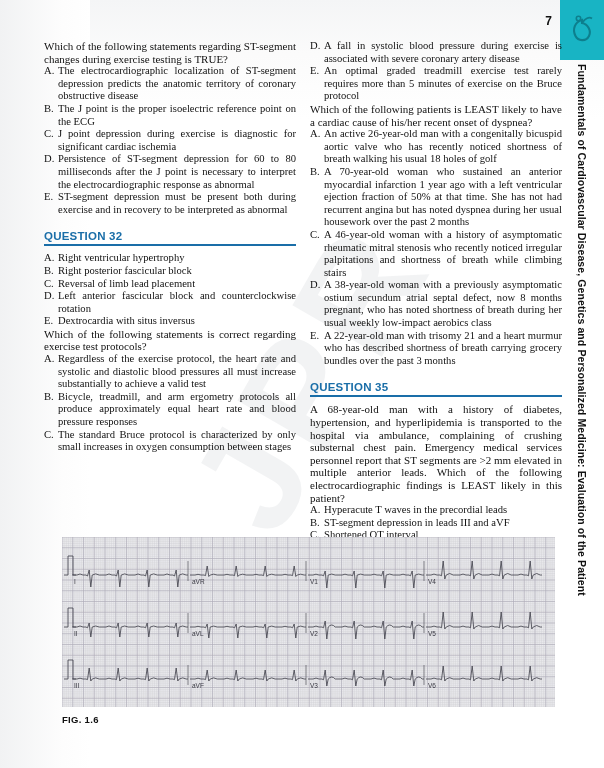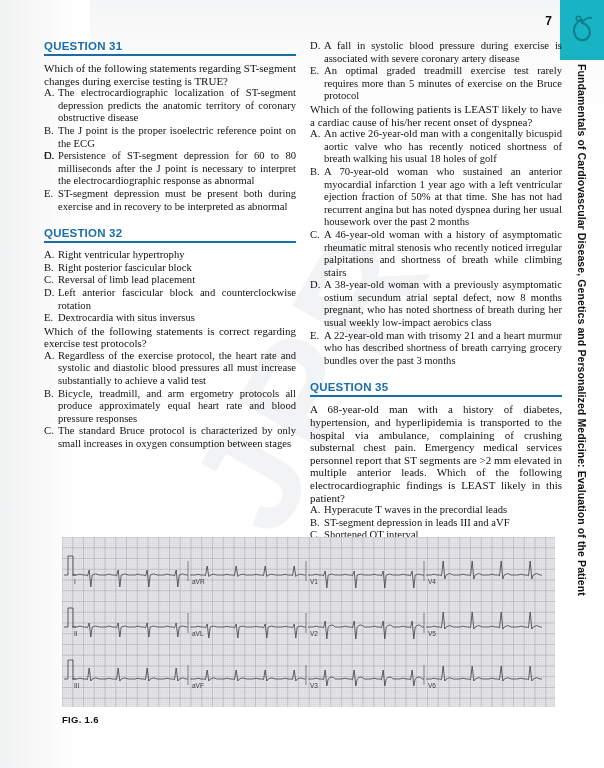--- a/index.html
+++ b/index.html
@@ -190,26 +190,25 @@
       </svg>
     </div>
     <div class="side-running-head">
       <span>Fundamentals of Cardiovascular Disease, Genetics and Personalized Medicine: Evaluation of the Patient</span>
     </div>
   </div>
 
   <div class="col col-left">
 
     <div>
-      <div class="q-head">QUESTION 31</div>
       <p class="stem">Which of the following statements regarding ST-segment changes during exercise testing is TRUE?</p>
       <ol class="choices">
         <li><span class="lbl">A.</span><span>The electrocardiographic localization of ST-segment depression predicts the anatomic territory of coronary obstructive disease</span></li>
         <li><span class="lbl">B.</span><span>The J point is the proper isoelectric reference point on the ECG</span></li>
-        <li><span class="lbl">C.</span></li>
+        <li><span class="lbl">C.</span><span>J point depression during exercise is diagnostic for significant cardiac ischemia</span></li>
         <li><span class="lbl">D.</span><span>Persistence of ST-segment depression for 60 to 80 milliseconds after the J point is necessary to interpret the electrocardiographic response as abnormal</span></li>
         <li><span class="lbl">E.</span><span>ST-segment depression must be present both during exercise and in recovery to be interpreted as abnormal</span></li>
       </ol>
     </div>
 
     <div>
       <div class="q-head spaced">QUESTION 32</div>
       <ol class="choices">
         <li><span class="lbl">A.</span><span>Right ventricular hypertrophy</span></li>
         <li><span class="lbl">B.</span><span>Right posterior fascicular block</span></li>

